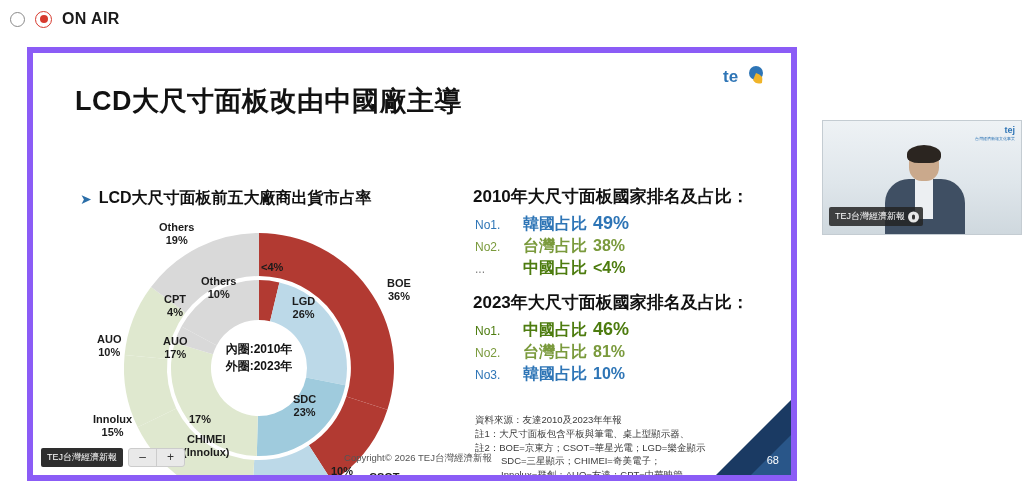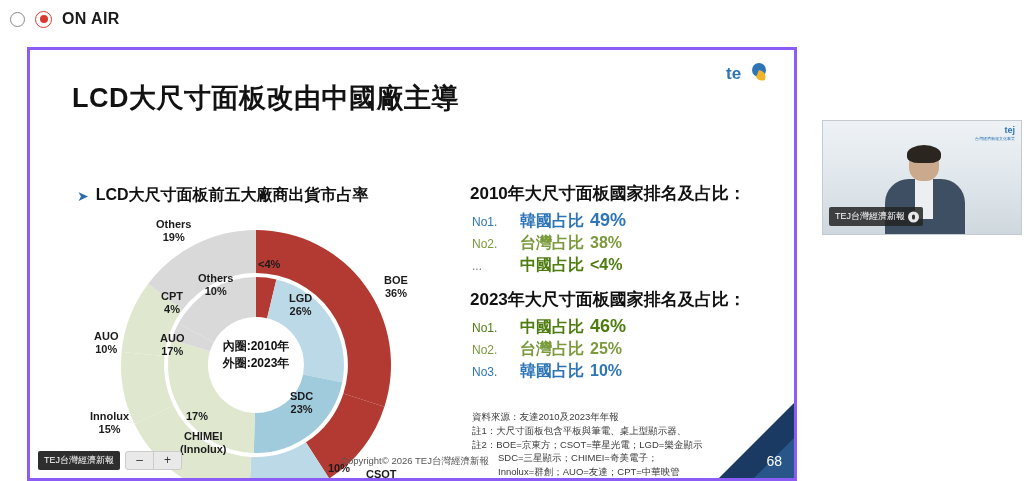--- a/index.html
+++ b/index.html
@@ -53,21 +53,21 @@
     color: #1a1a1a;
     letter-spacing: 0.4px;
   }
 
   
   .slide {
     position: absolute;
     left: 27px; top: 47px;
     width: 770px; height: 434px;
     background: #ffffff;
-    border: 3px solid #8b5cf6;
+    border: 6px solid #8b5cf6;
     box-sizing: border-box;
     overflow: hidden;
   }
   .slide-title {
     position: absolute;
     left: 42px; top: 30px;
     font-size: 27px;
     font-weight: bold;
     color: #121212;
     letter-spacing: 0.5px;
@@ -187,21 +187,21 @@
   .page-corner .tri2 {
     position: absolute; right: -10px; bottom: -20px;
     width: 0; height: 0;
     border-left: 70px solid transparent;
     border-bottom: 70px solid #2d5c8f;
     opacity: .85;
   }
   .page-num {
     position: absolute;
     right: 12px; bottom: 9px;
-    font-size: 14px;
+    font-size: 11px;
     color: #ffffff;
     z-index: 5;
   }
 
   
   .slide-namebar {
     position: absolute;
     left: 8px; bottom: 8px;
     background: #2e2e2e;
     color: #ffffff;
@@ -410,21 +410,21 @@
       <div class="rhead" style="margin-top:12px;">2023年大尺寸面板國家排名及占比：</div>
 
       <div class="rank-row">
         <span class="rank-no red">No1.</span>
         <span class="rank-txt red">中國占比</span>
         <span class="rank-big red" style="margin-left:6px;">46%</span>
       </div>
       <div class="rank-row">
         <span class="rank-no green">No2.</span>
         <span class="rank-txt green">台灣占比</span>
-        <span class="rank-txt green" style="margin-left:6px;">25%</span>
+        <span class="rank-txt green" style="margin-left:6px;">81%</span>
       </div>
       <div class="rank-row">
         <span class="rank-no blue">No3.</span>
         <span class="rank-txt blue">韓國占比</span>
         <span class="rank-txt blue" style="margin-left:6px;">10%</span>
       </div>
     </div>
 
     <div class="notes">
       <div>資料來源：友達2010及2023年年報</div>

